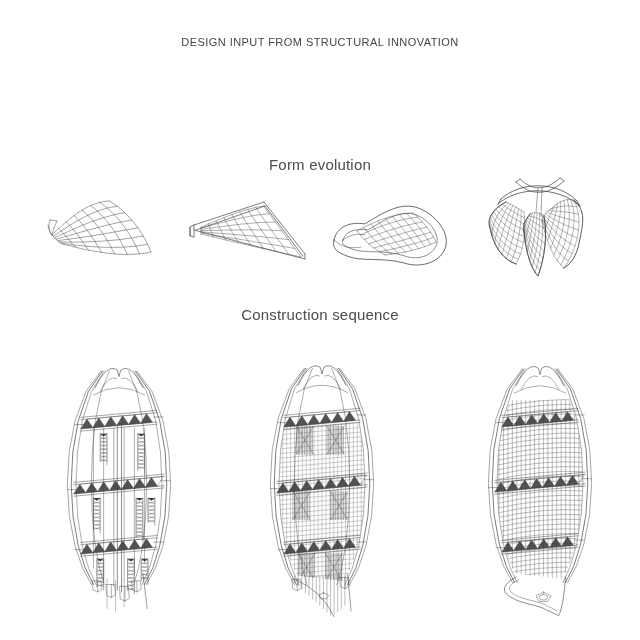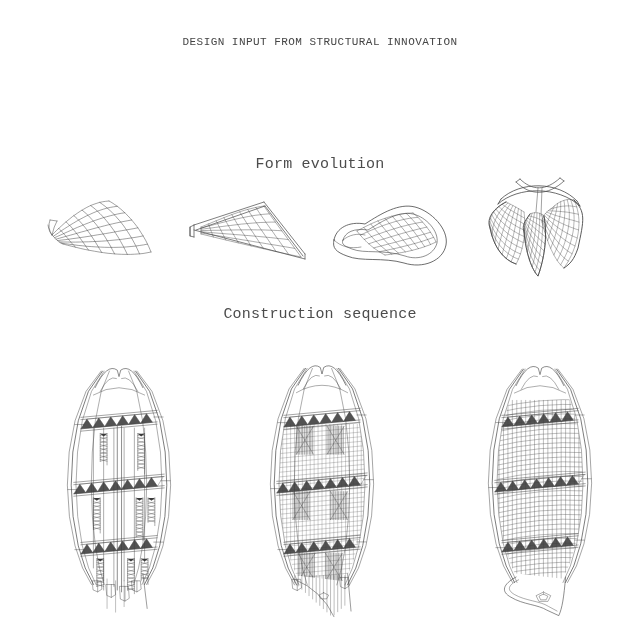--- a/index.html
+++ b/index.html
@@ -1,17 +1,17 @@
 <!DOCTYPE html>
 <html><head>
 <meta charset="utf-8">
 <style>
   html,body{margin:0;padding:0;background:#ffffff;}
   #sheet{position:relative;width:640px;height:640px;background:#ffffff;overflow:hidden;
-         font-family:Liberation Mono, monospace;}
+         font-family:Liberation Sans, sans-serif;}
   .cap{position:absolute;left:0;width:640px;text-align:center;color:#454545;}
   .title{top:36px;font-size:11px;letter-spacing:.45px;}
   .sub{font-size:15px;letter-spacing:.2px;color:#4c4c4c;}
   .fig{position:absolute;}
   svg{display:block;}
 </style>
 </head>
 <body>
 <div id="sheet">
 

